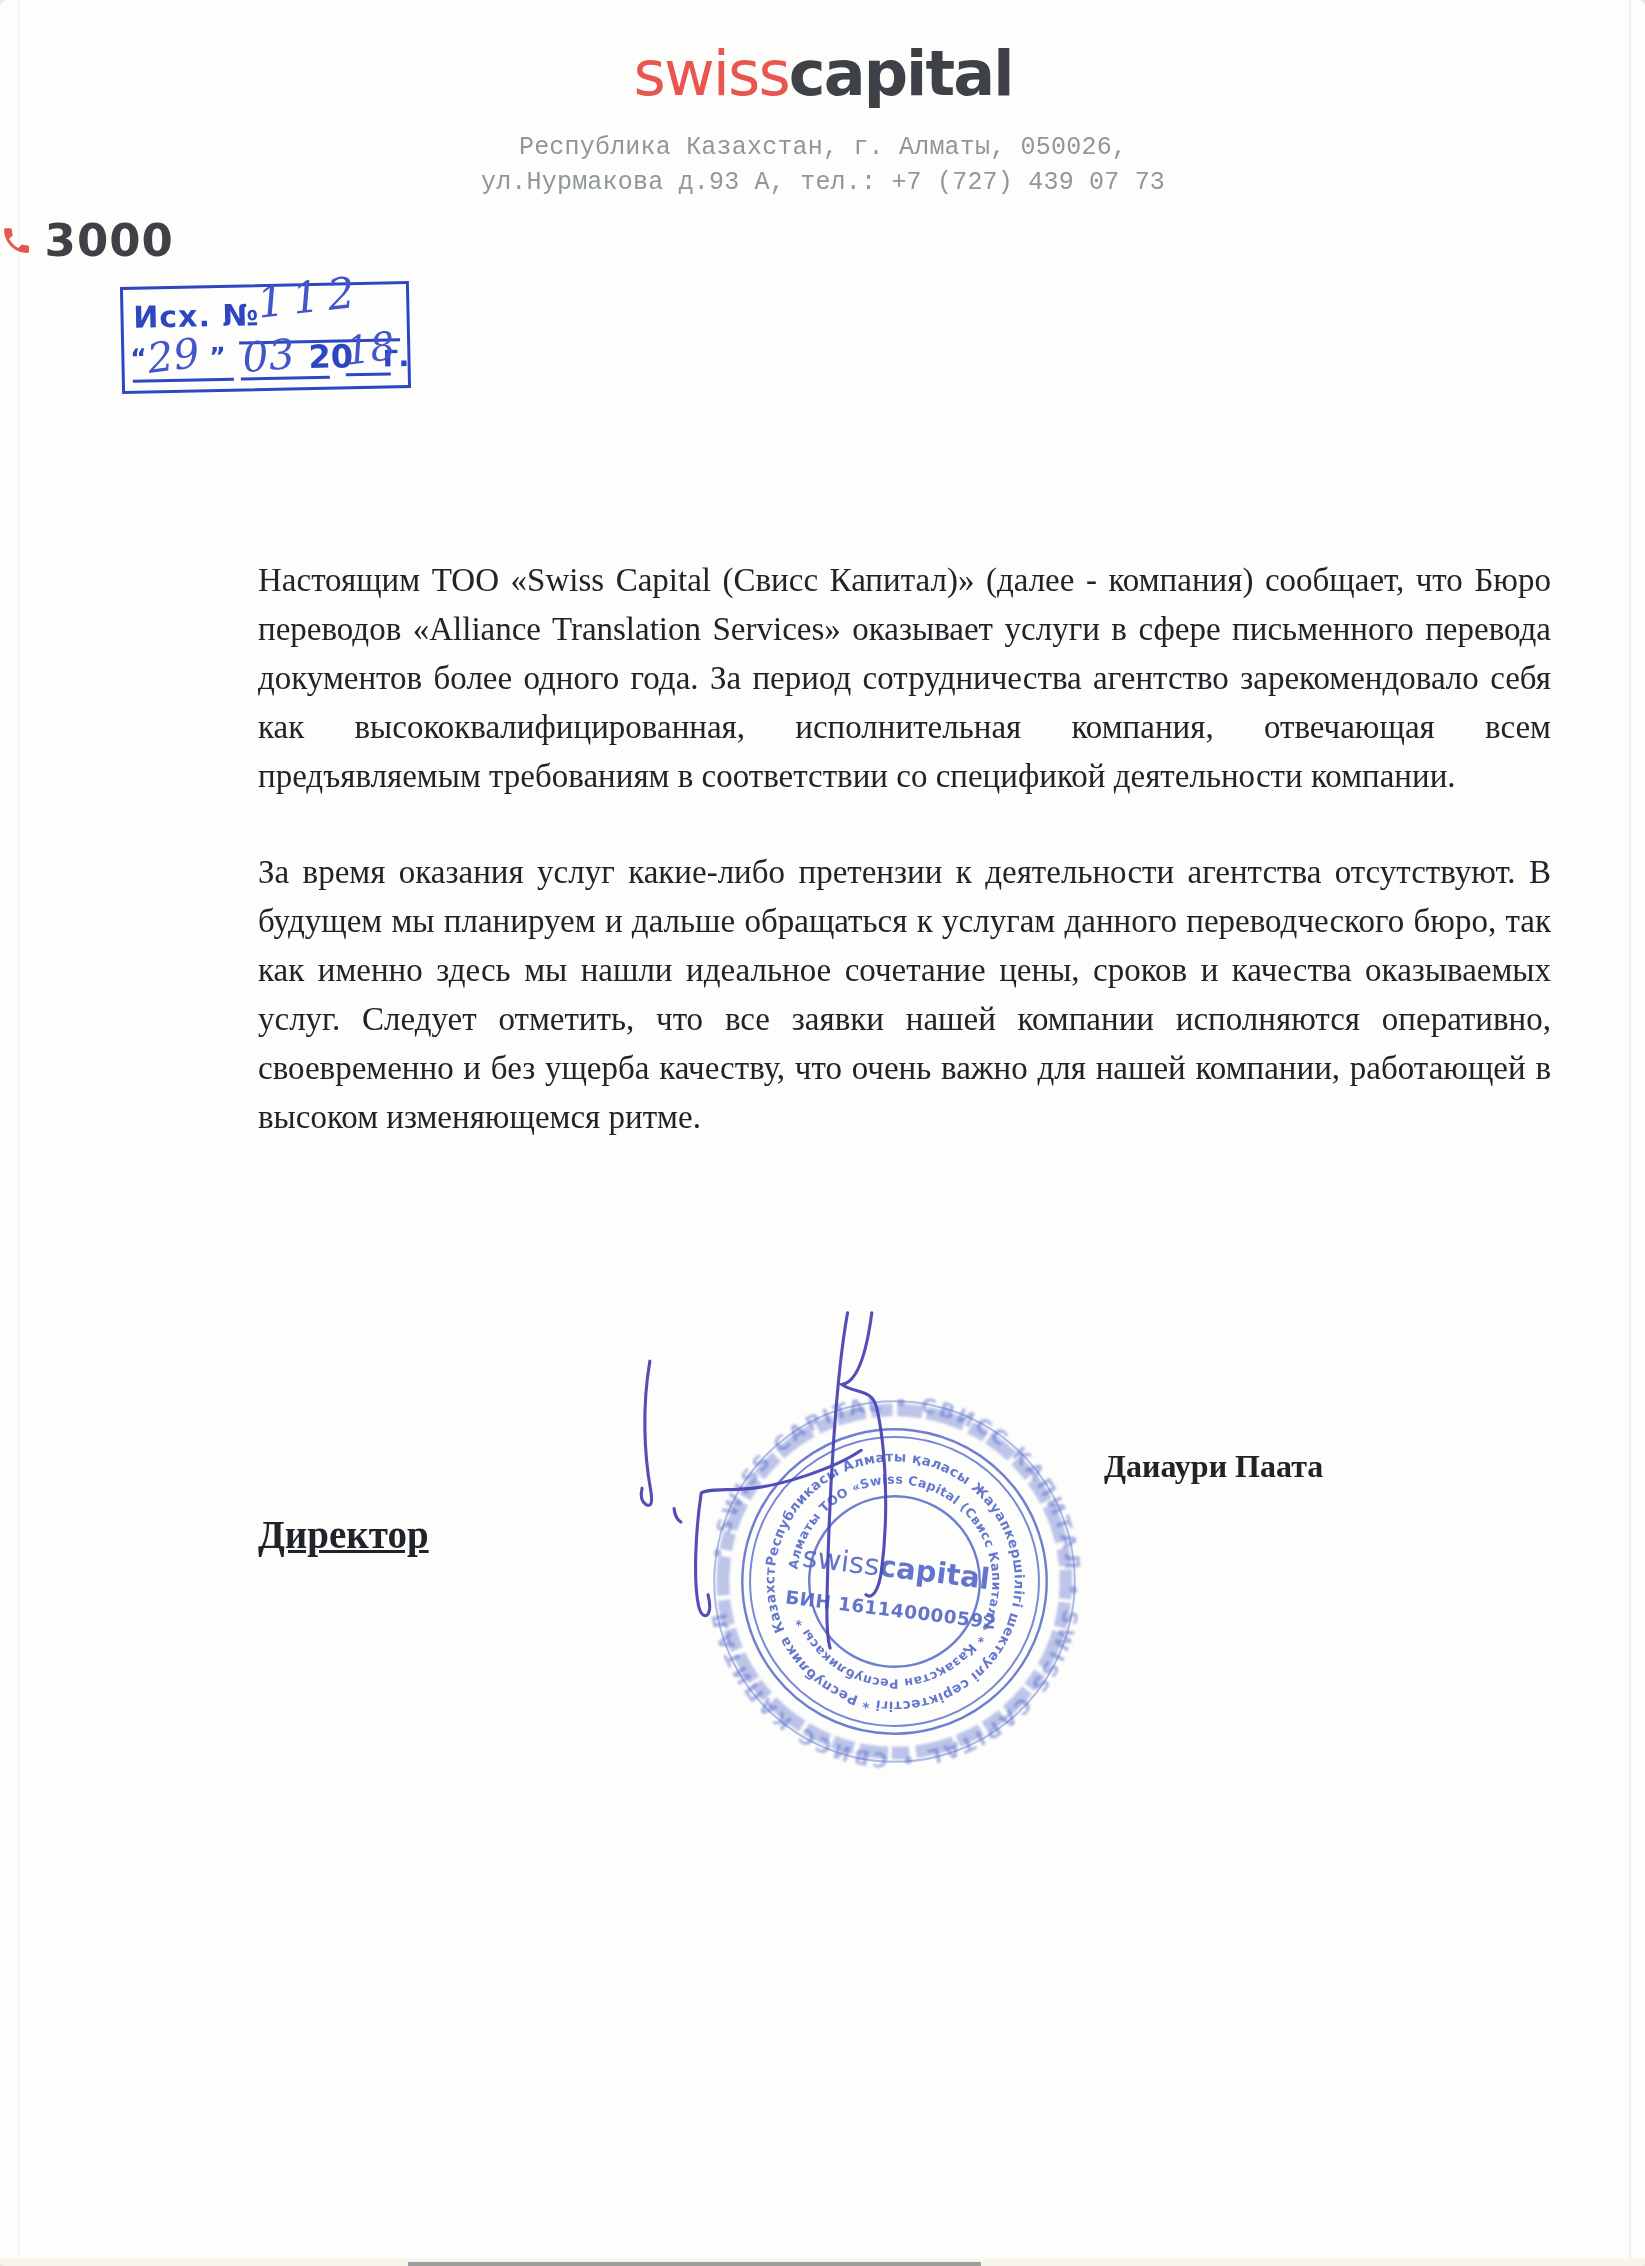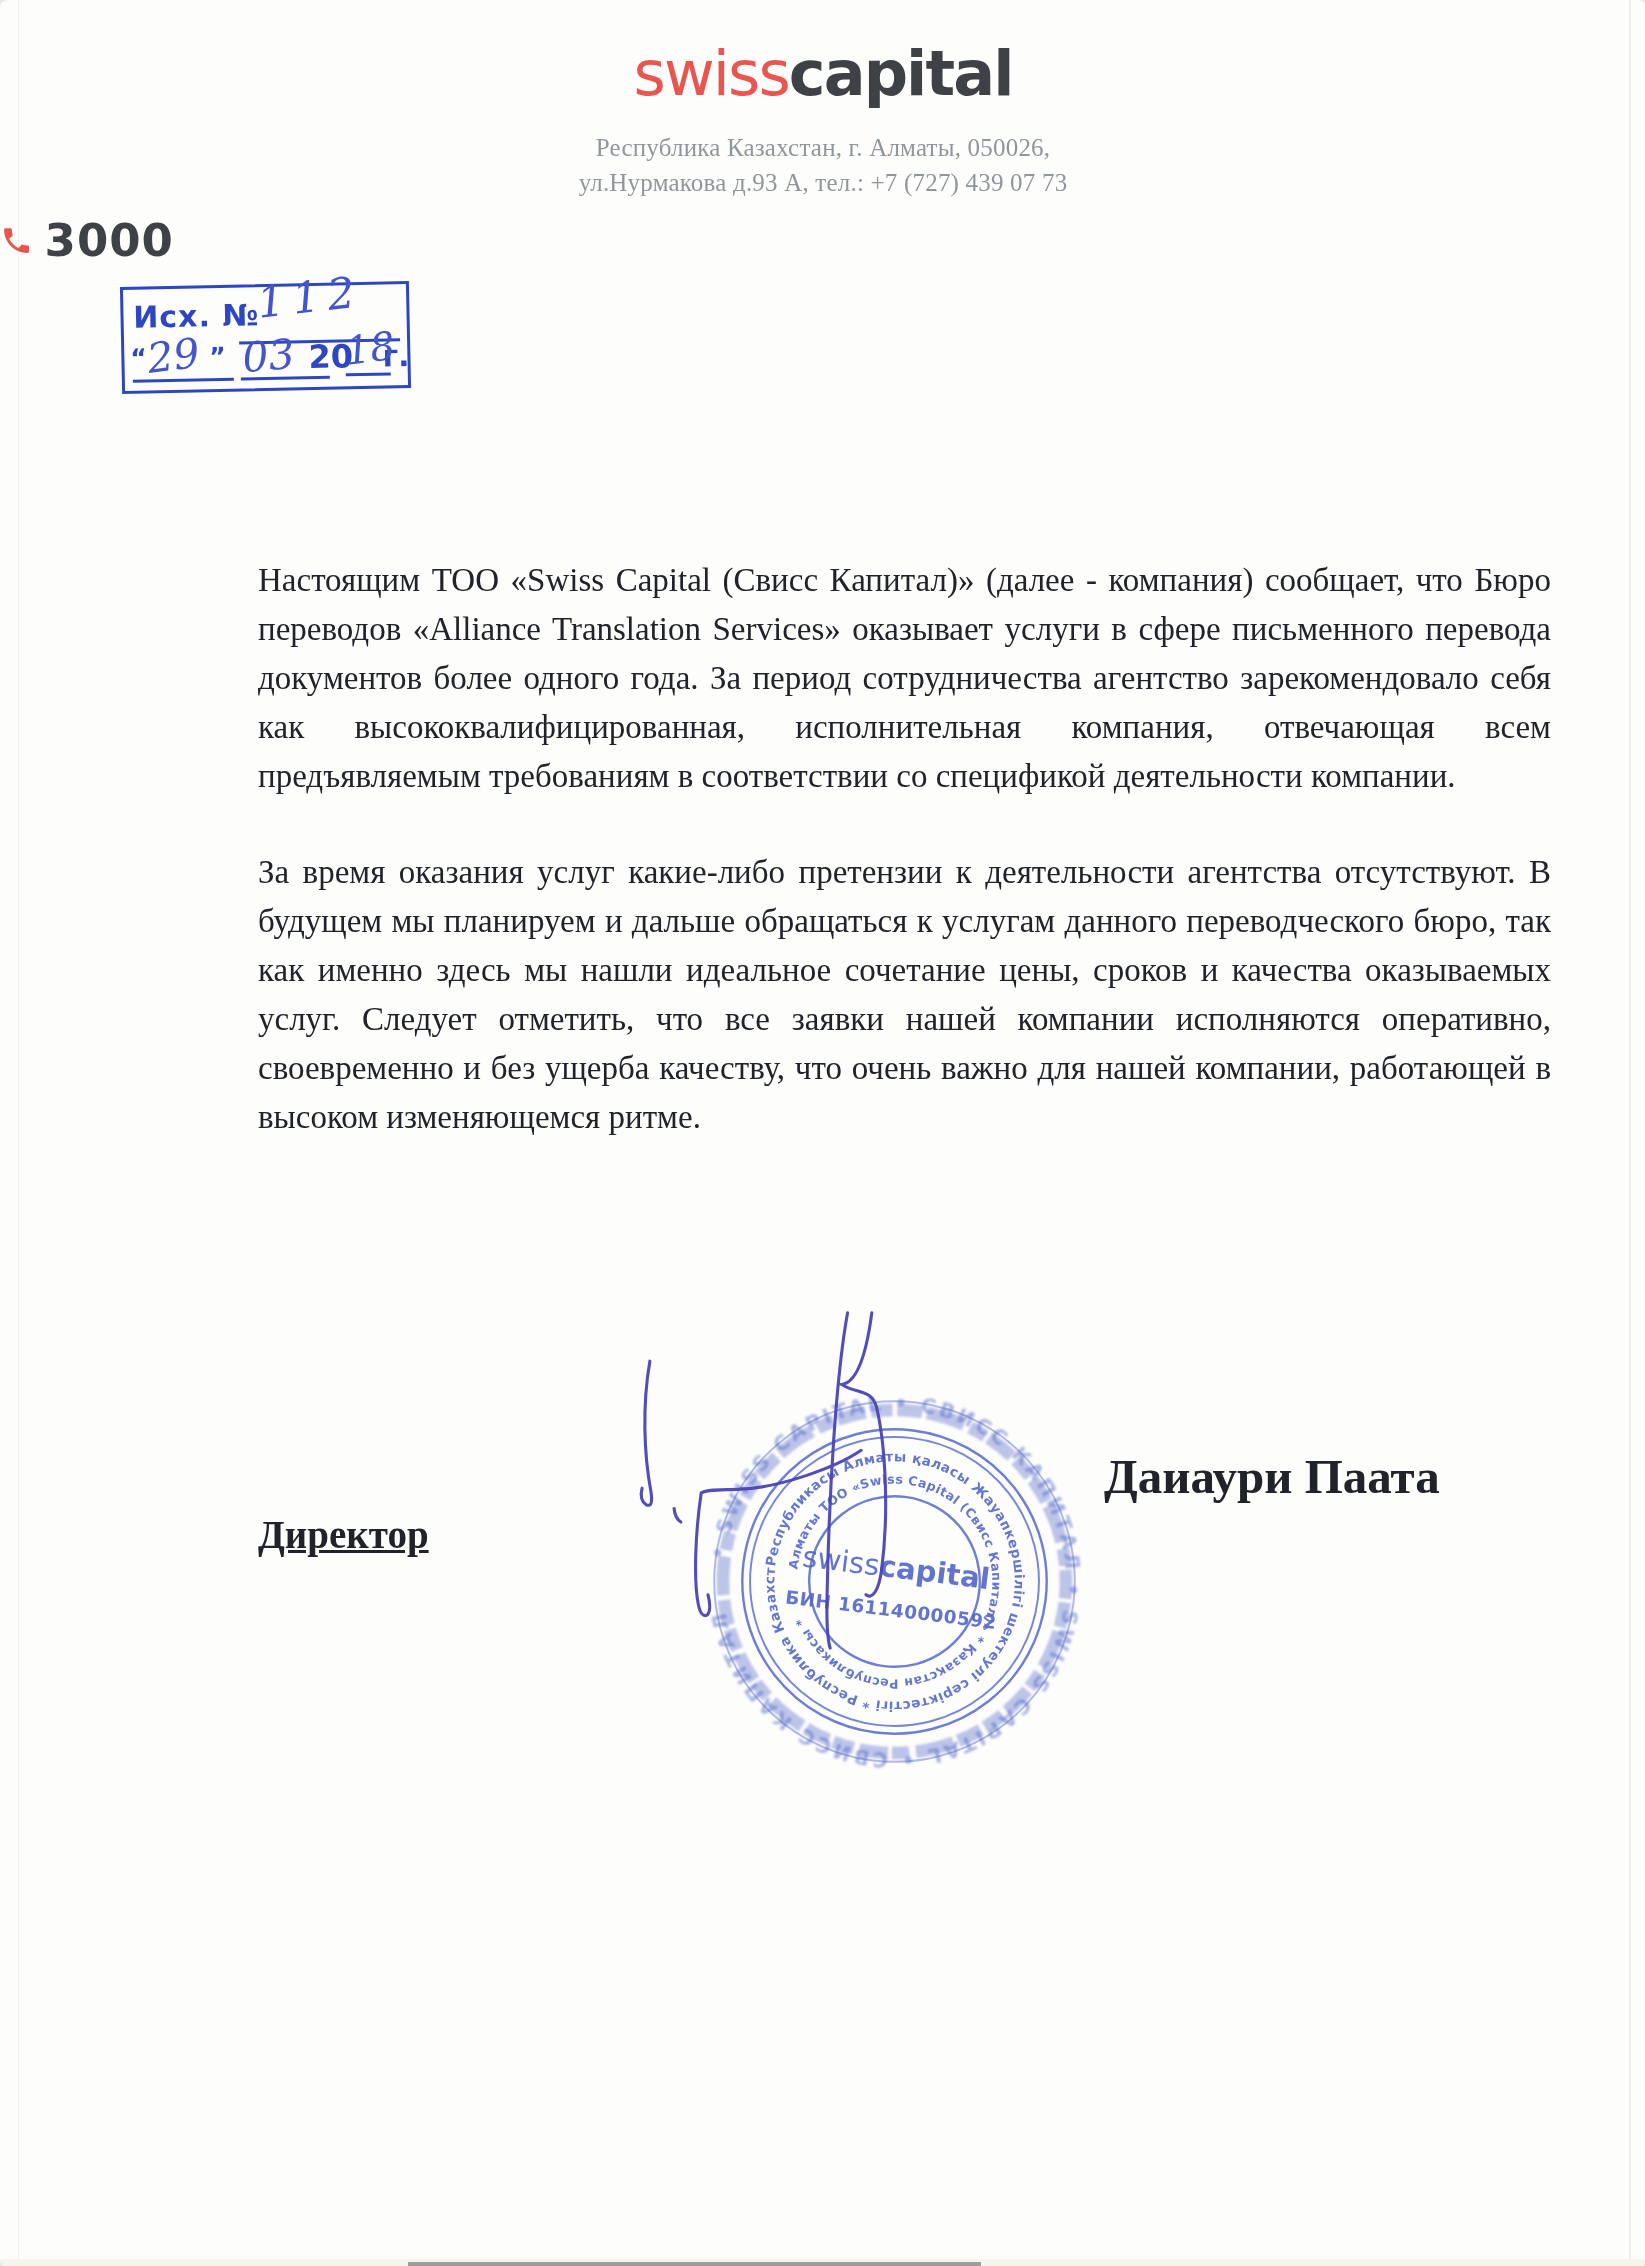--- a/index.html
+++ b/index.html
@@ -11,21 +11,21 @@
   
   .edge-line-left{position:absolute;left:17.5px;top:0;width:1.9px;height:100%;background:#f0f0ee;}
   .edge-line-right{position:absolute;left:1629px;top:0;width:1.9px;height:100%;background:#efefed;}
   .bottom-tint{position:absolute;left:0;bottom:0;width:100%;height:7.8px;background:#f7f5e9;}
   .bottom-strip{position:absolute;left:408px;bottom:0;width:573px;height:4.9px;background:#8d8d8d;opacity:.85;}
   
   .letterhead{position:absolute;left:0;top:43px;width:100%;text-align:center;}
   .logo{font-family:"DejaVu Sans", sans-serif;font-size:62px;letter-spacing:-1.9px;line-height:1;}
   .logo .sw{color:#e8564f;font-weight:500;}
   .logo .cap{color:#3e4247;font-weight:800;}
-  .addr{margin-top:25px;font-family:Liberation Serif, serif;font-size:25px;line-height:35px;
+  .addr{margin-top:25px;font-family:Liberation Mono, monospace;font-size:25px;line-height:35px;
         color:#8f969c;letter-spacing:0.2px;}
   .phone-row{margin-top:13.6px;display:flex;align-items:center;justify-content:flex-start;gap:11.6px;}
   .phone-row svg{display:block;}
   .phone-num{font-family:"DejaVu Sans", sans-serif;font-weight:700;font-size:45px;color:#3e4247;letter-spacing:1px;}
   
   .stamp{
     position:absolute;left:121px;top:284px;width:283px;height:101px;
     border:3.9px solid #2e47c0;transform:rotate(-1.2deg);
     font-family:"DejaVu Sans", sans-serif;color:#2e47c0;
   }
@@ -42,21 +42,21 @@
   .stamp .hw-num{position:absolute;left:134px;top:-13.6px;font-size:43px;transform:rotate(-5deg);letter-spacing:7.8px;}
   .stamp .hw-day{position:absolute;left:23px;top:43px;font-size:41px;transform:rotate(-6deg);}
   .stamp .hw-mon{position:absolute;left:118px;top:45px;font-size:41px;transform:rotate(-4deg);}
   .stamp .hw-yr{position:absolute;left:221px;top:41px;font-size:39px;transform:rotate(-6deg);}
   
   .body-text{position:absolute;left:258px;top:540px;width:1293px;}
   .body-text p{margin:16px 0 26px 0;font-size:33px;line-height:49px;text-align:justify;}
   .body-text p:last-child{margin-top:47px;}
   
   .sig-title{position:absolute;left:258px;top:1512px;font-size:39px;font-weight:700;text-decoration:underline;}
-  .sig-name{position:absolute;left:1104px;top:1448px;font-size:49px;font-weight:700;}
+  .sig-name{position:absolute;left:1104px;top:1448px;font-size:32px;font-weight:700;}
   
   .seal-svg{position:absolute;left:689px;top:1376px;}
   .ink-svg{position:absolute;left:582px;top:1258px;}
   .ring-outer-text{font-family:"DejaVu Sans", sans-serif;font-weight:700;font-size:21px;letter-spacing:3px;}
   .ring-mid-text{font-family:"DejaVu Sans", sans-serif;font-weight:700;font-size:14px;letter-spacing:.4px;}
   .ring-inner-text{font-family:"DejaVu Sans", sans-serif;font-weight:700;font-size:13px;letter-spacing:.4px;}
   .seal-logo-sw{font-family:"DejaVu Sans", sans-serif;font-weight:400;}
   .seal-logo-cap{font-family:"DejaVu Sans", sans-serif;font-weight:700;}
   .seal-bin{font-family:"DejaVu Sans", sans-serif;font-weight:700;font-size:19px;letter-spacing:.5px;}
 </style>

